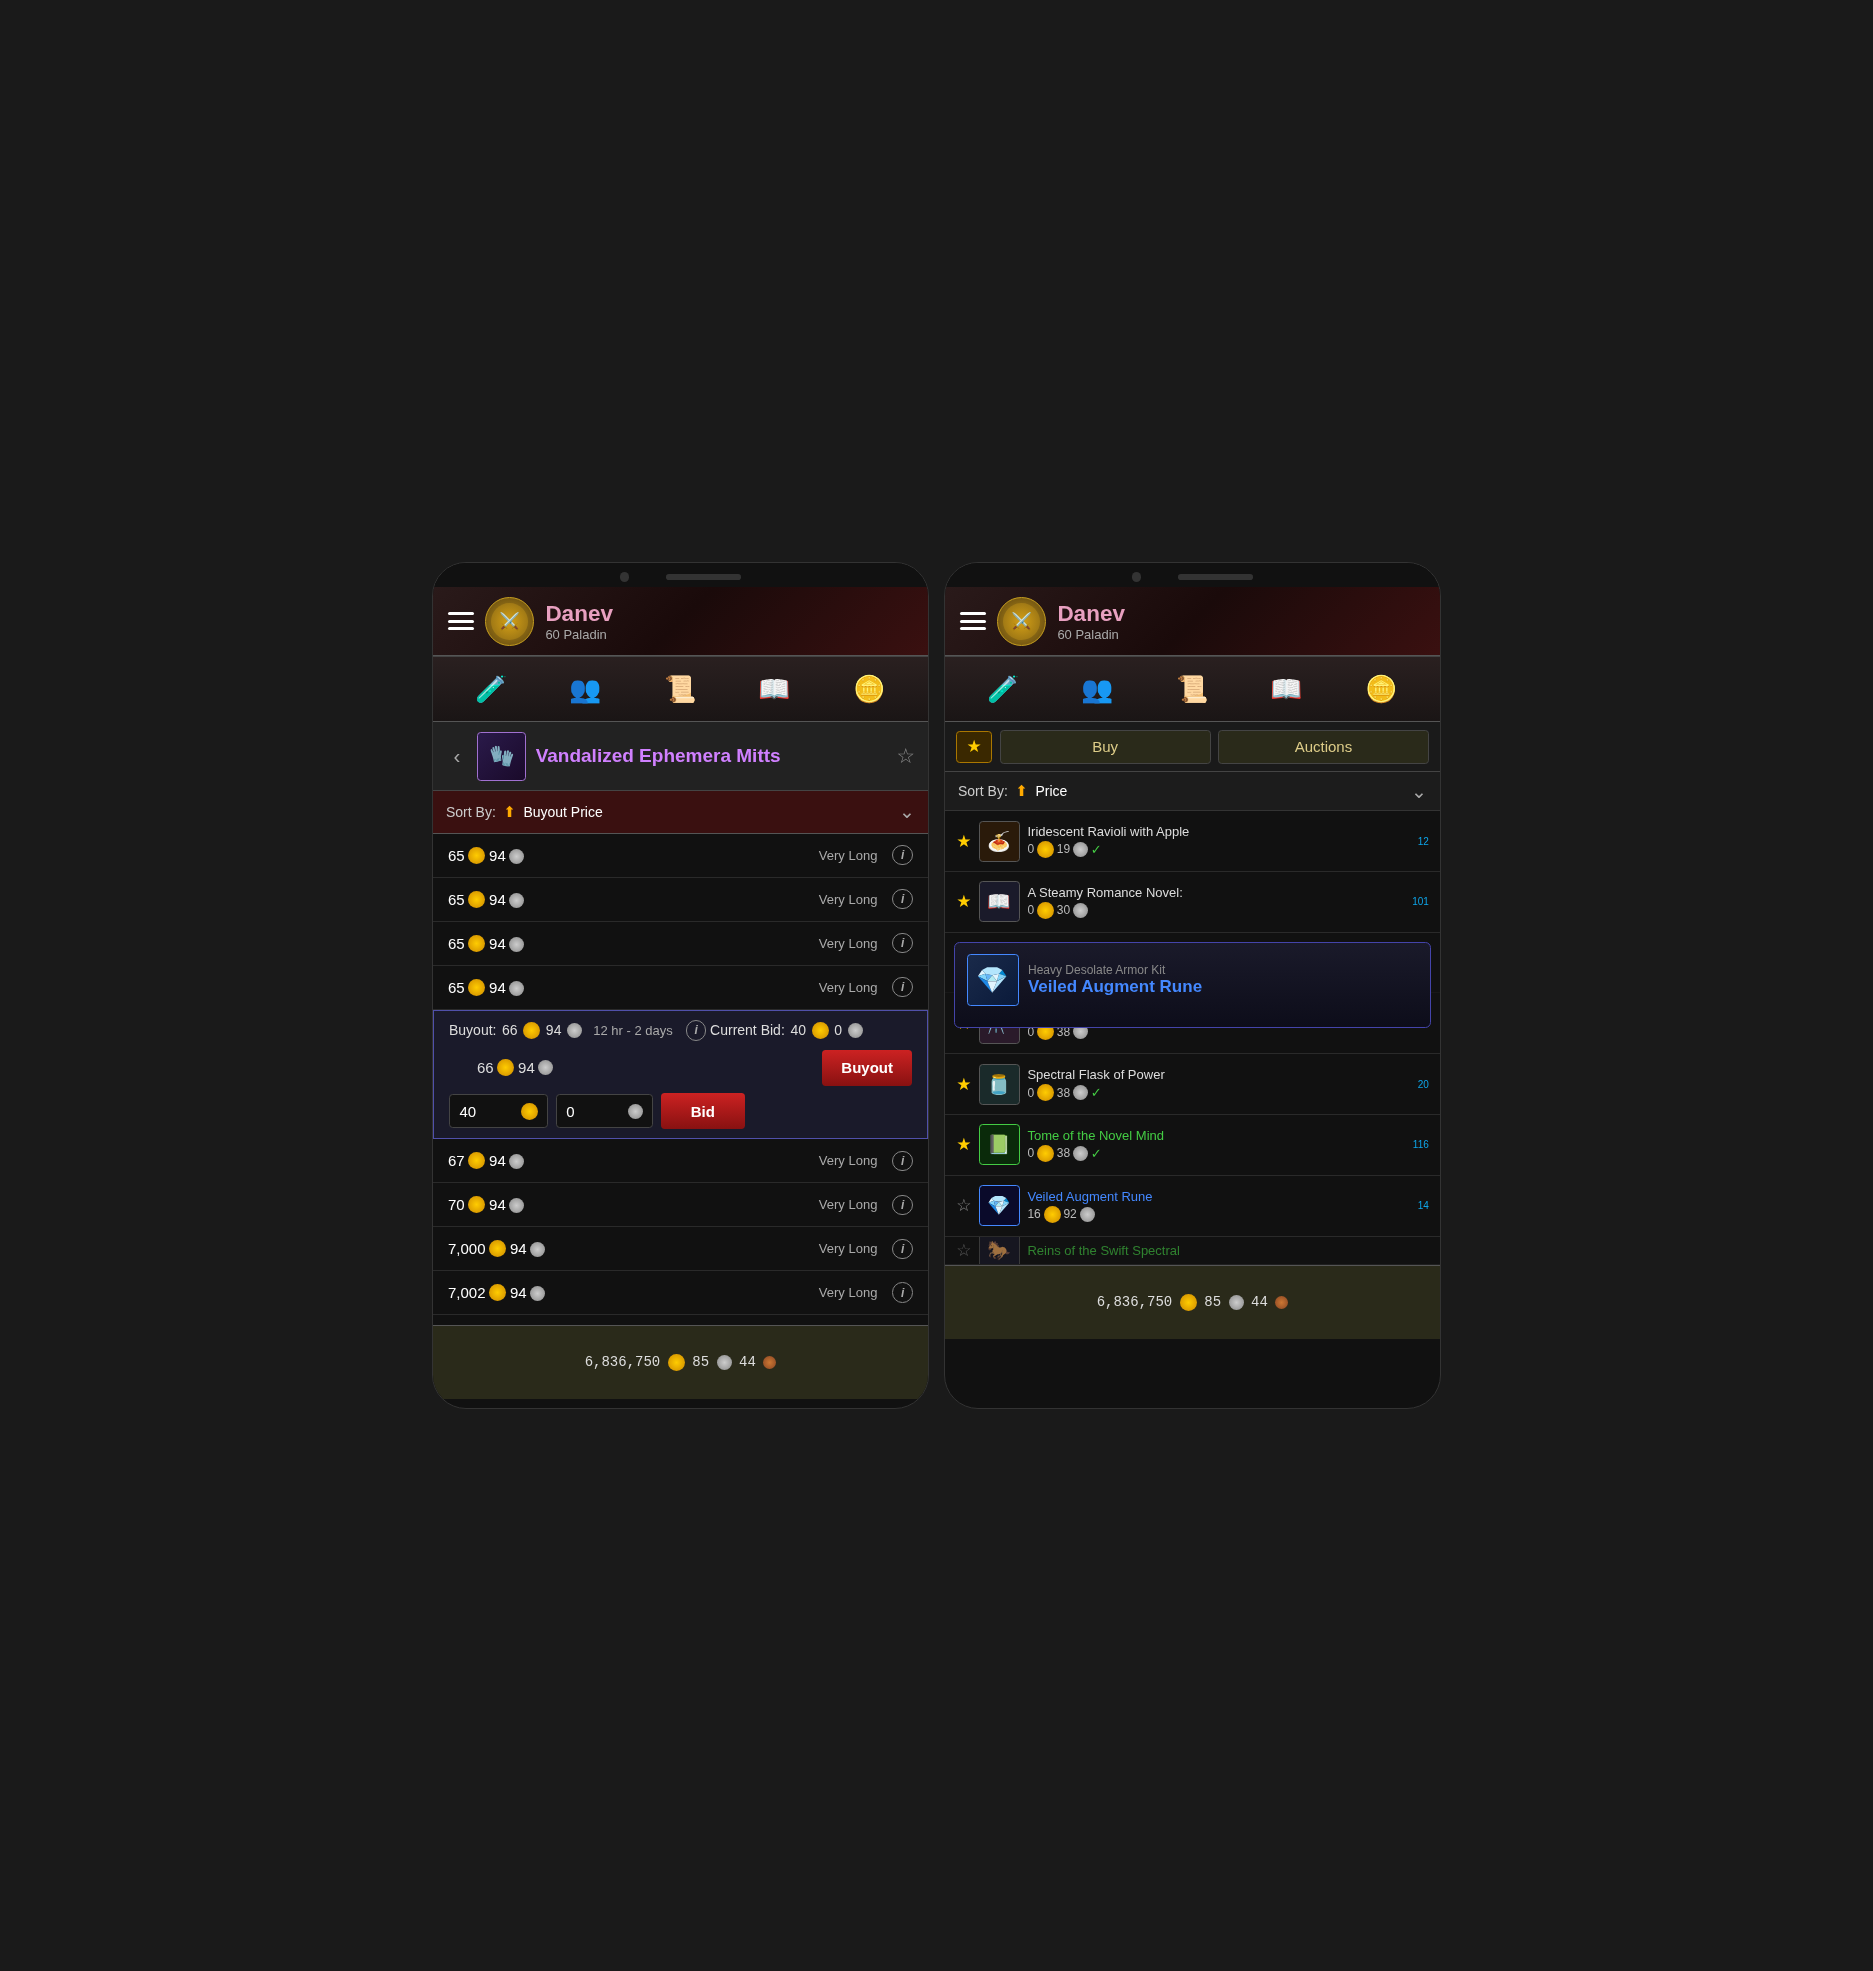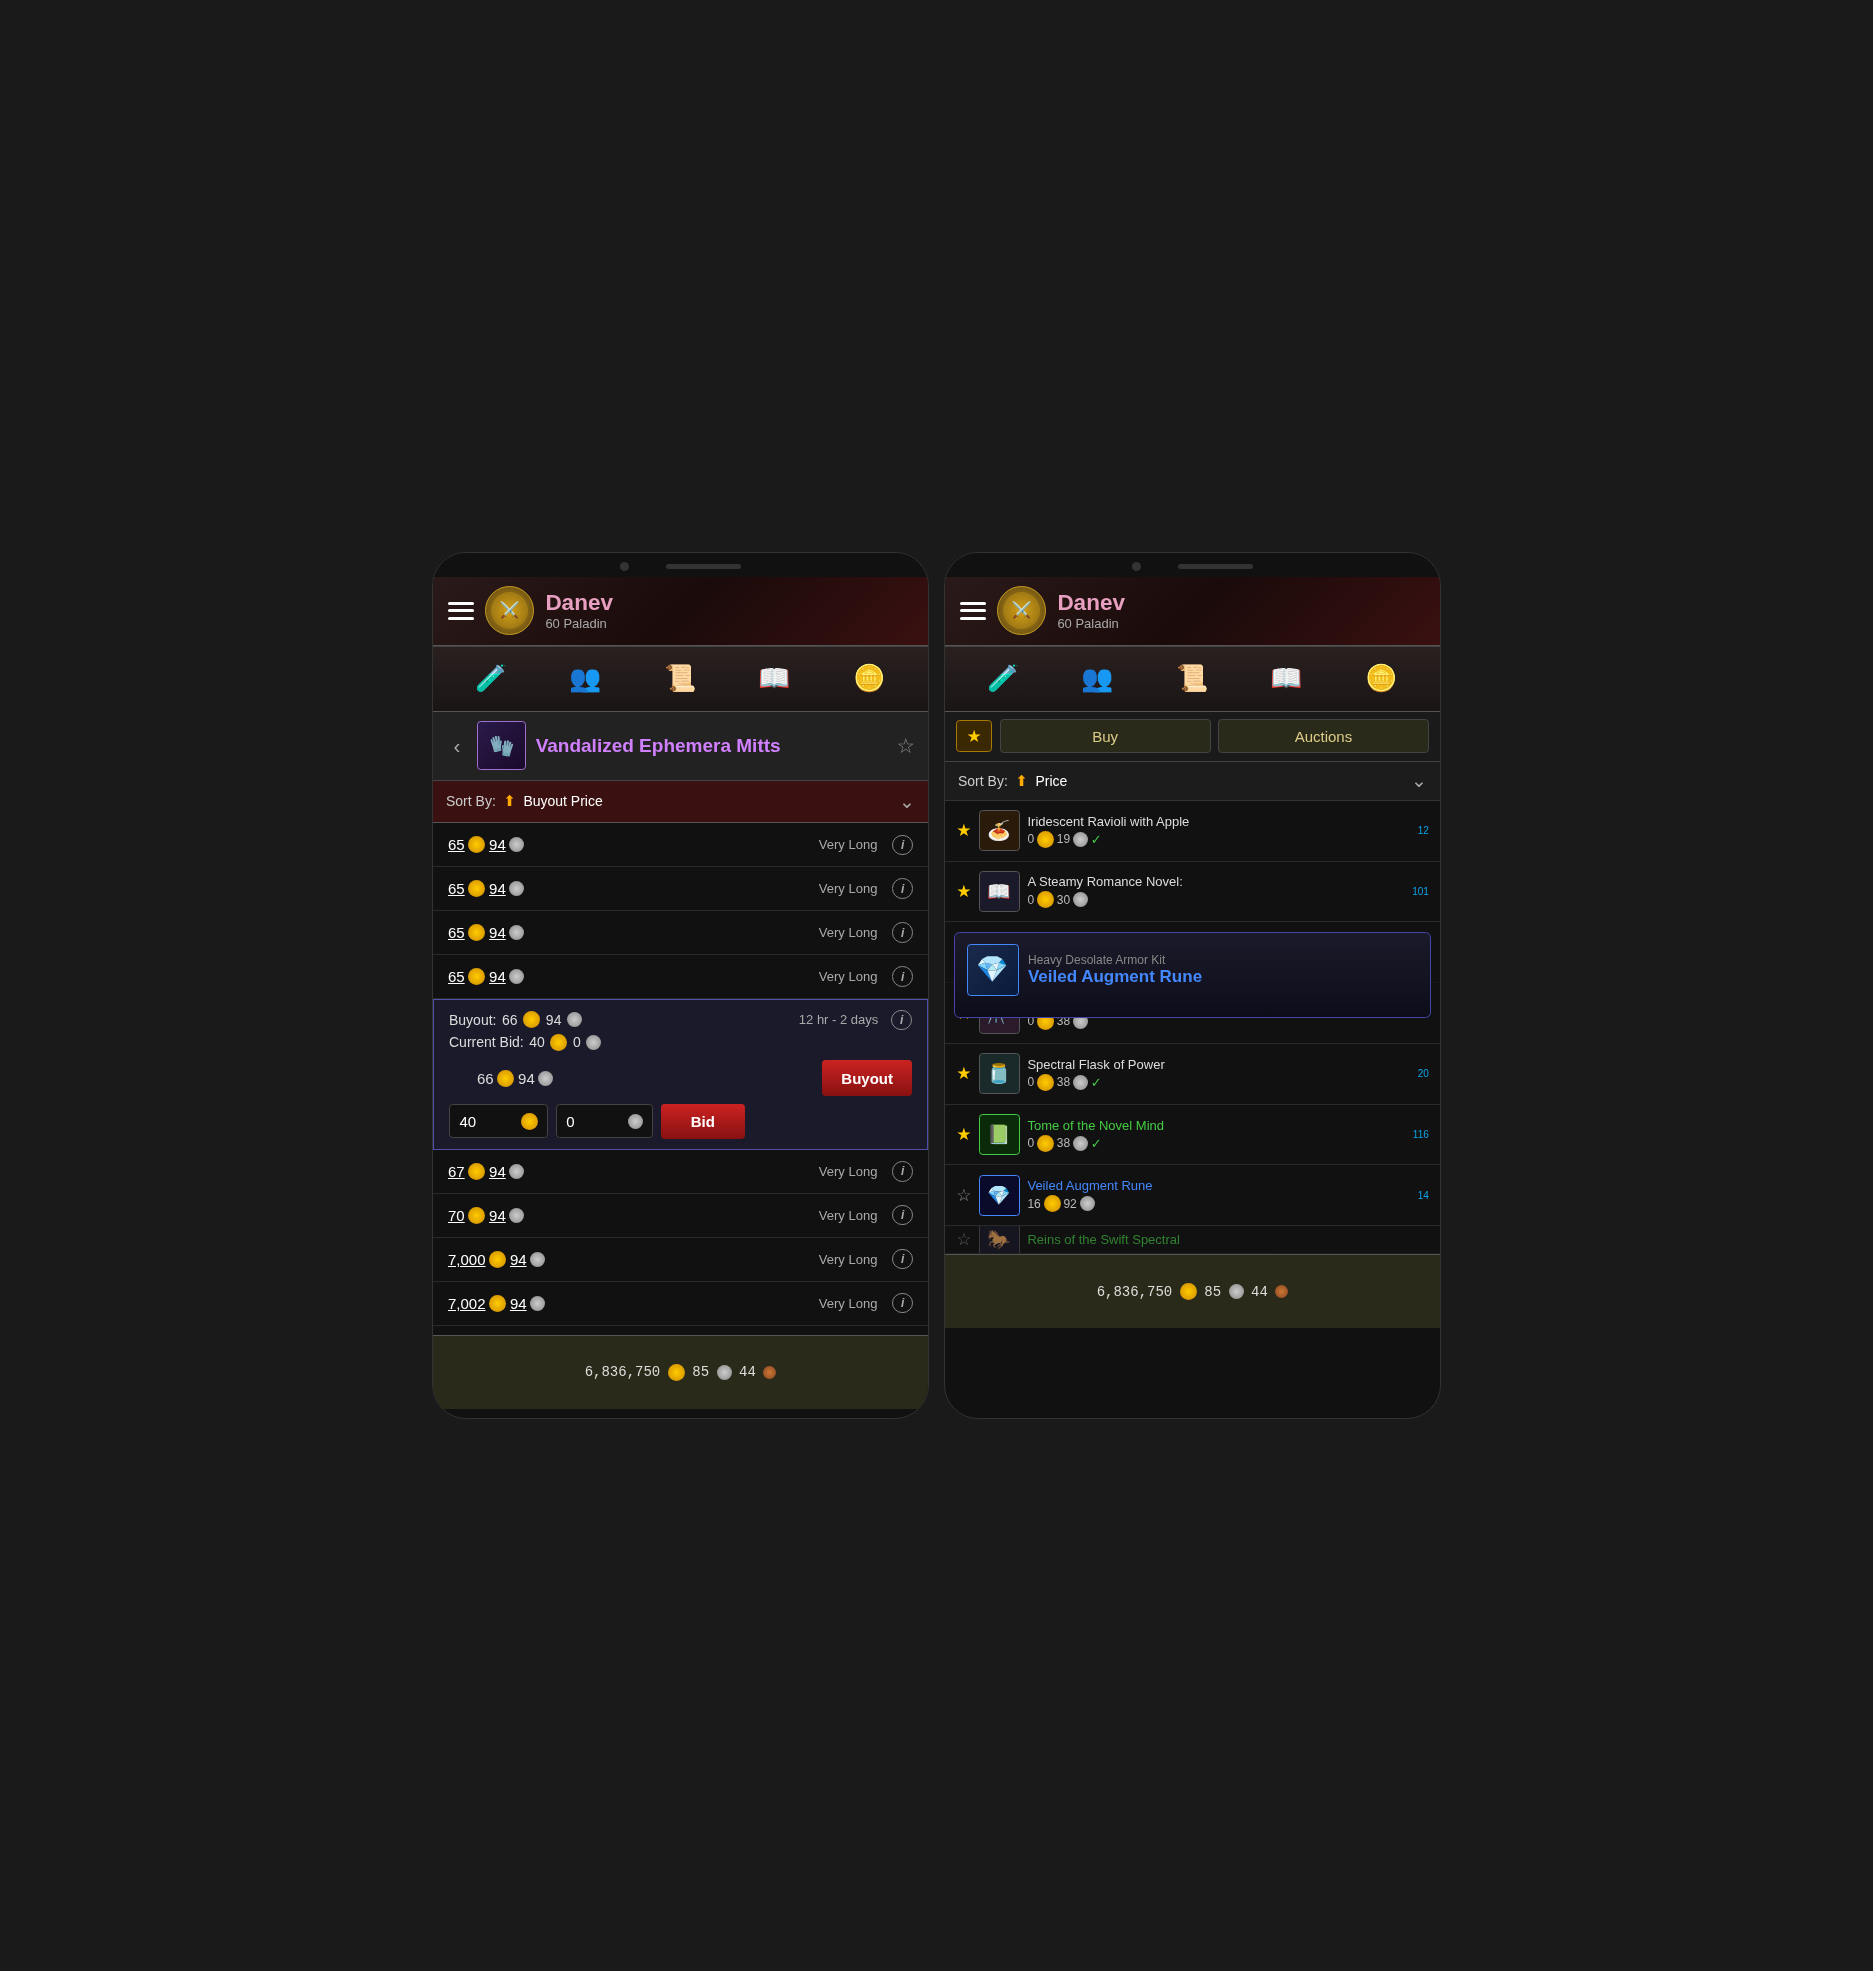--- a/index.html
+++ b/index.html
@@ -161,26 +161,25 @@
     .listing-list { padding: 0 0 9.4px; }
     .listing-row {
       display: flex;
       align-items: center;
       padding: 11.2px 15px;
       border-bottom: 0.9px solid #2a2a2a;
       gap: 7.5px;
     }
     .coin-price {
       display: flex;
-      align-items: center;
+      align-items: flex-end;
       gap: 3.7px;
       font-size: 15px;
       color: #fff;
       flex: 1;
-      text-decoration: underline;
     }
     .gold-coin {
       width: 17px; height: 17px;
       background: radial-gradient(circle, #ffcc00, #cc8800);
       border-radius: 50%;
       display: inline-block;
     }
     .silver-coin {
       width: 15px; height: 15px;
       background: radial-gradient(circle, #cccccc, #888888);
@@ -211,21 +210,21 @@
       font-weight: bold;
       cursor: pointer;
     }
     .expanded-row {
       background: #1a1a2a;
       border: 0.9px solid #5050aa;
       padding: 9.4px 15px;
     }
     .expanded-details {
       display: flex;
-      flex-direction: column;
+      flex-direction: row;
       gap: 3.7px;
       margin-bottom: 9.4px;
     }
     .expanded-detail-line {
       display: flex;
       align-items: center;
       gap: 5.6px;
       color: #ddd;
       font-size: 14px;
     }

